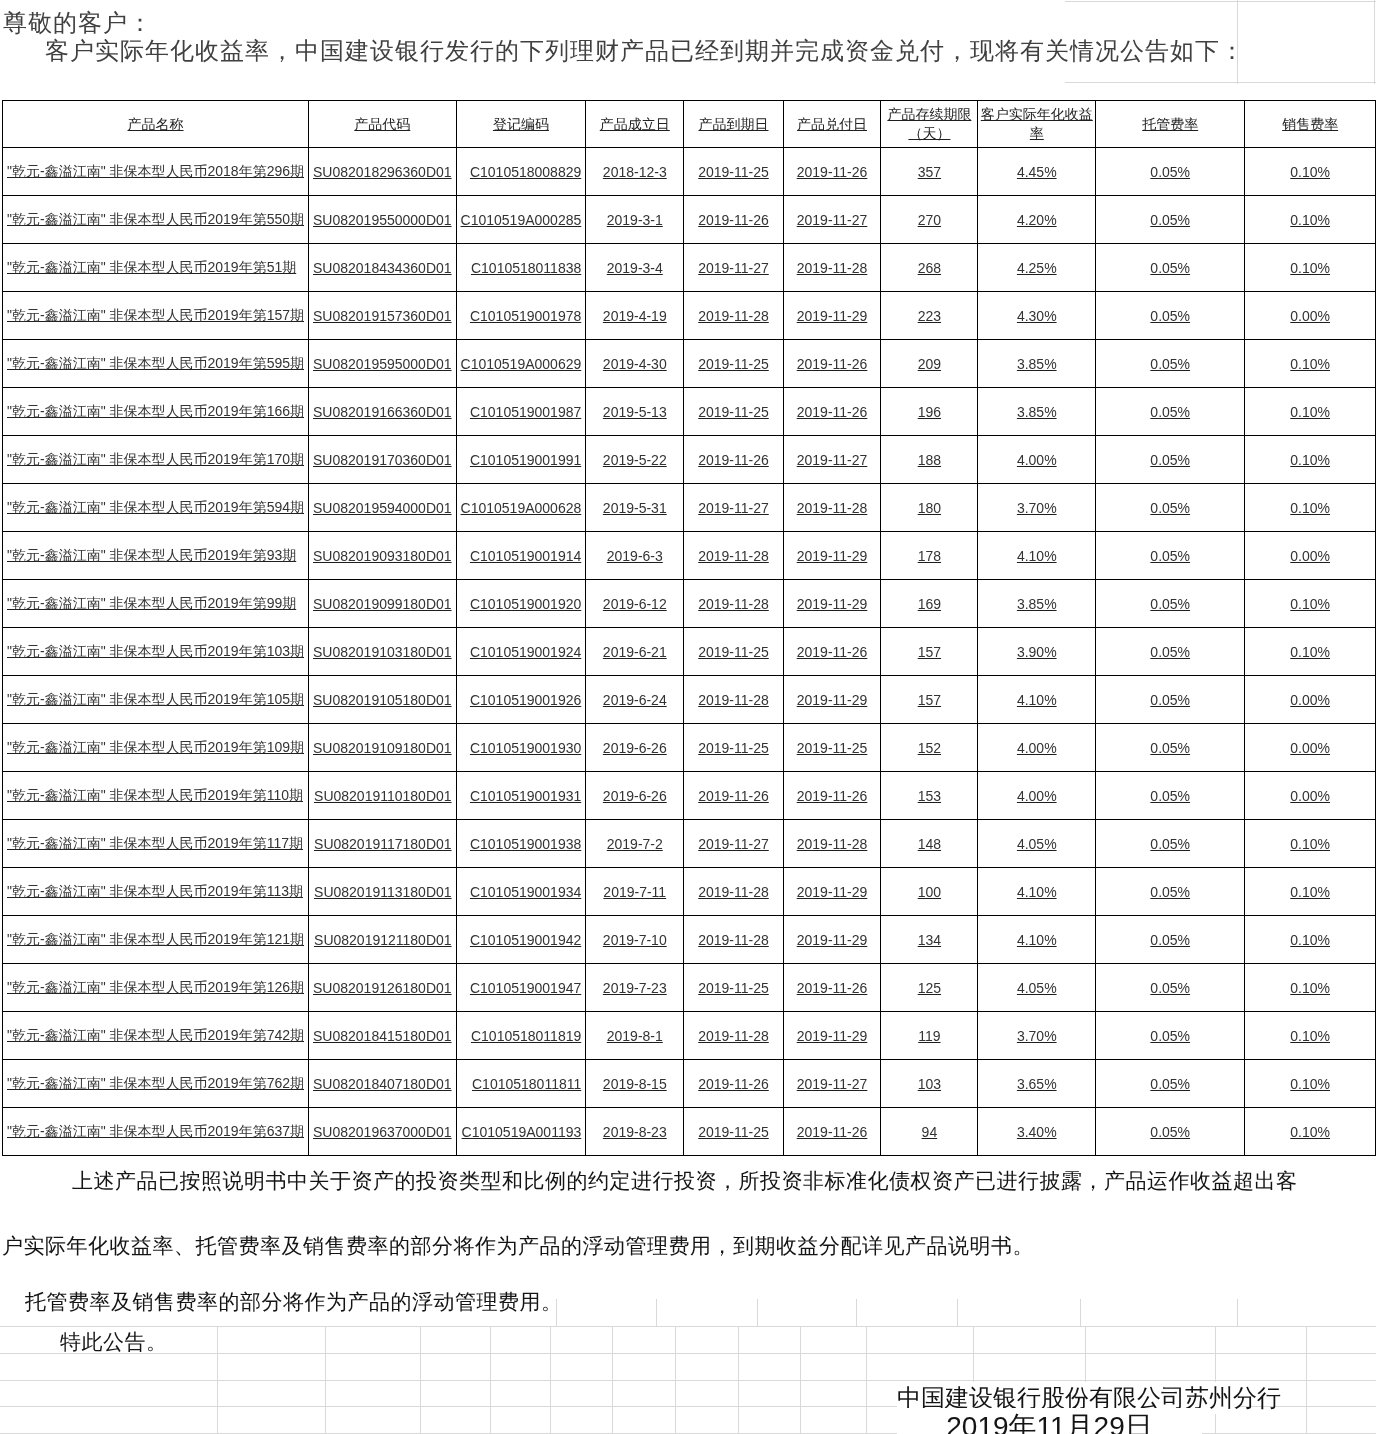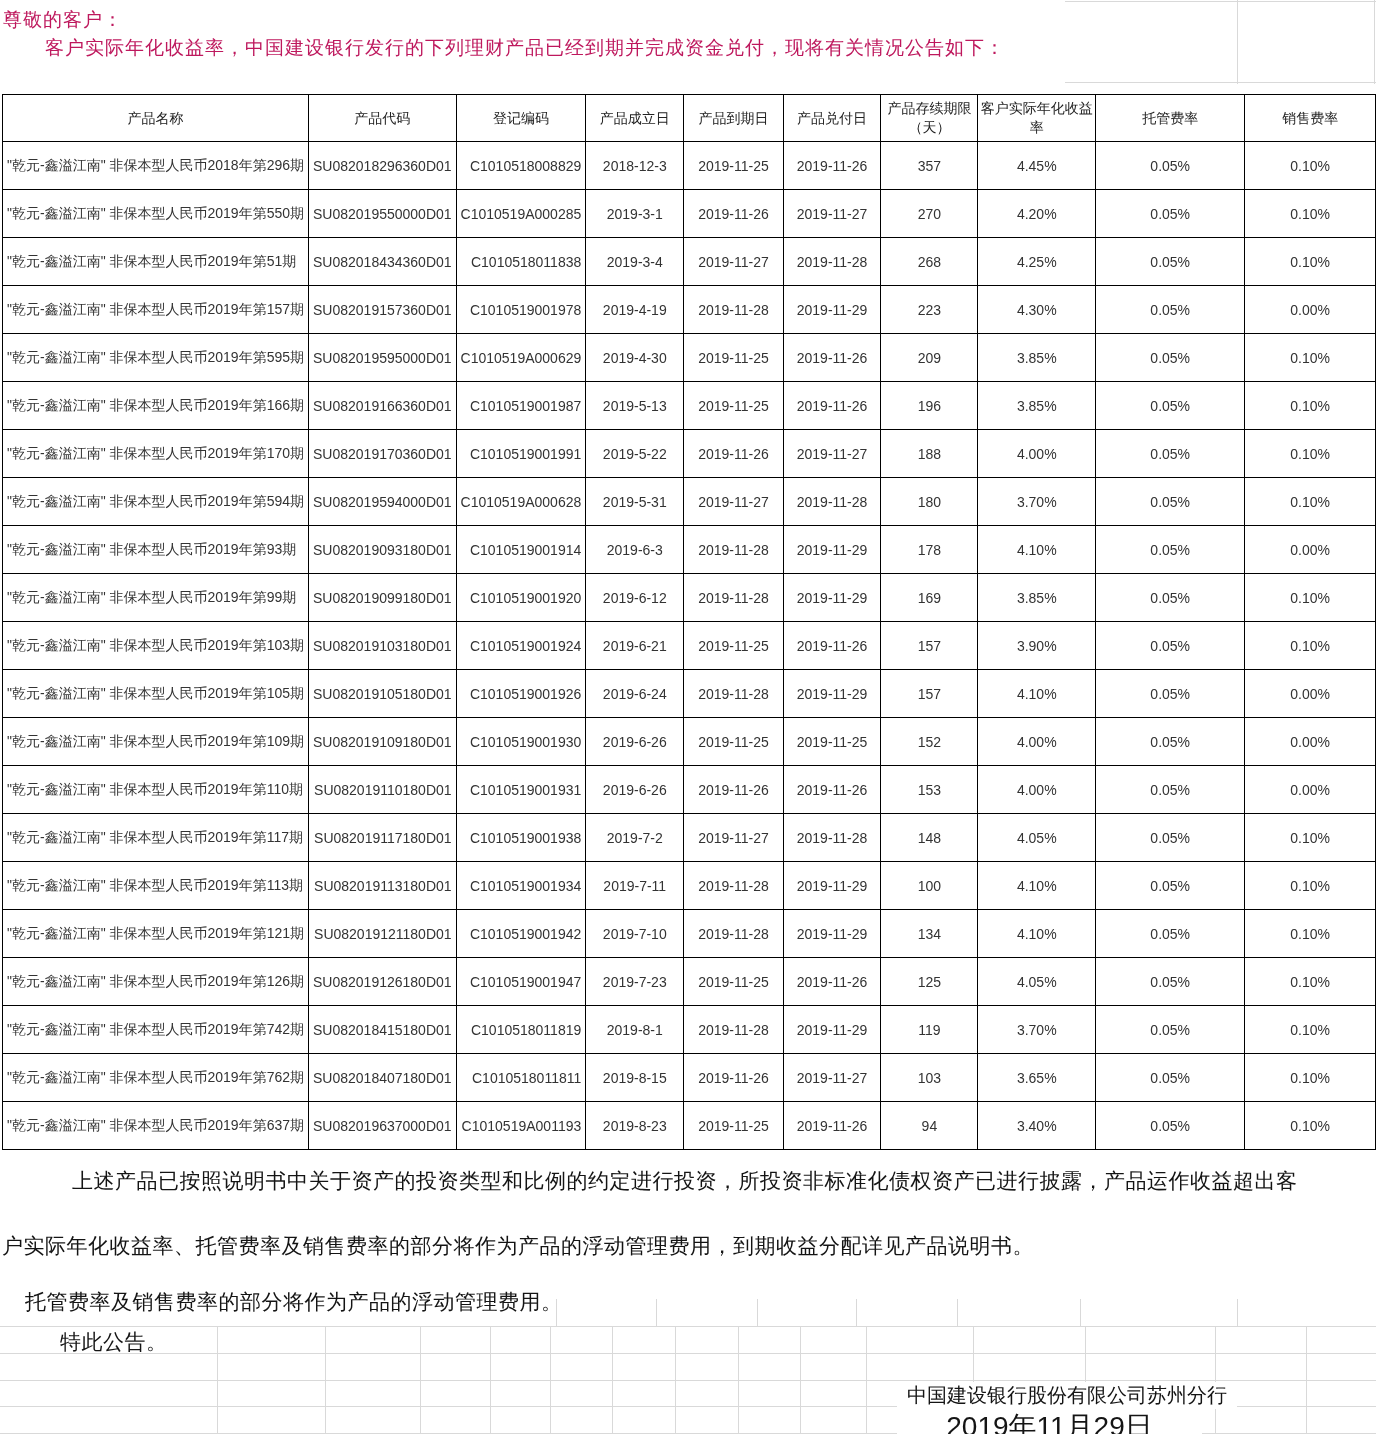--- a/index.html
+++ b/index.html
@@ -4,47 +4,48 @@
 <style>
   html,body{margin:0;padding:0;background:#ffffff;}
   body{
     position:relative;
     width:1376px;height:1434px;
     font-family:"Liberation Sans",sans-serif;
     color:#1f1f1f;
     overflow:hidden;
   }
   .abs{position:absolute;}
-  .topline{font-size:19px;color:#be185d;white-space:nowrap;letter-spacing:1px;text-align:right;}
+  .topline{font-size:24px;color:#404040;white-space:nowrap;letter-spacing:1px;text-align:right;}
   
   table.announce{
-    position:absolute;left:2px;top:94px;
+    position:absolute;left:2px;top:100px;
     border-collapse:collapse;table-layout:fixed;
     background:#fff;
+    text-decoration:underline;
   }
   table.announce th, table.announce td{
     border:1px solid #000;
     overflow:hidden;white-space:nowrap;
     font-weight:normal;
   }
   table.announce th{
     height:46px;font-size:14px;color:#222;
     text-align:center;vertical-align:middle;
     white-space:normal;line-height:1.35;padding:0 2px;
   }
   table.announce td{
     height:47px;font-size:14px;color:#333;
     vertical-align:middle;padding:0 4px;
   }
   td.c-name{text-align:left;font-size:14px;padding-left:7px;color:#2c2c2c;}
   td.c-code{text-align:right;font-size:15px;padding-left:5px;color:#3c3544;}
   td.c-center{text-align:center;font-size:15px;color:#3a3340;}
   
   .para{font-size:21px;color:#141414;white-space:nowrap;letter-spacing:0.5px;}
-  .sig{font-size:20px;color:#141414;text-align:center;background:#fff;white-space:nowrap;}
+  .sig{font-size:24px;color:#141414;text-align:center;background:#fff;white-space:nowrap;}
   
   .gl-h{position:absolute;height:1px;background:#d9d9d9;}
   .gl-v{position:absolute;width:1px;background:#d9d9d9;}
 </style>
 </head>
 <body>
 
 <div id="gridlines">
     <div class="gl-h" style="top: 1px; left: 1065px; width: 311px;"></div>
     <div class="gl-h" style="top: 82px; left: 1065px; width: 311px;"></div>

